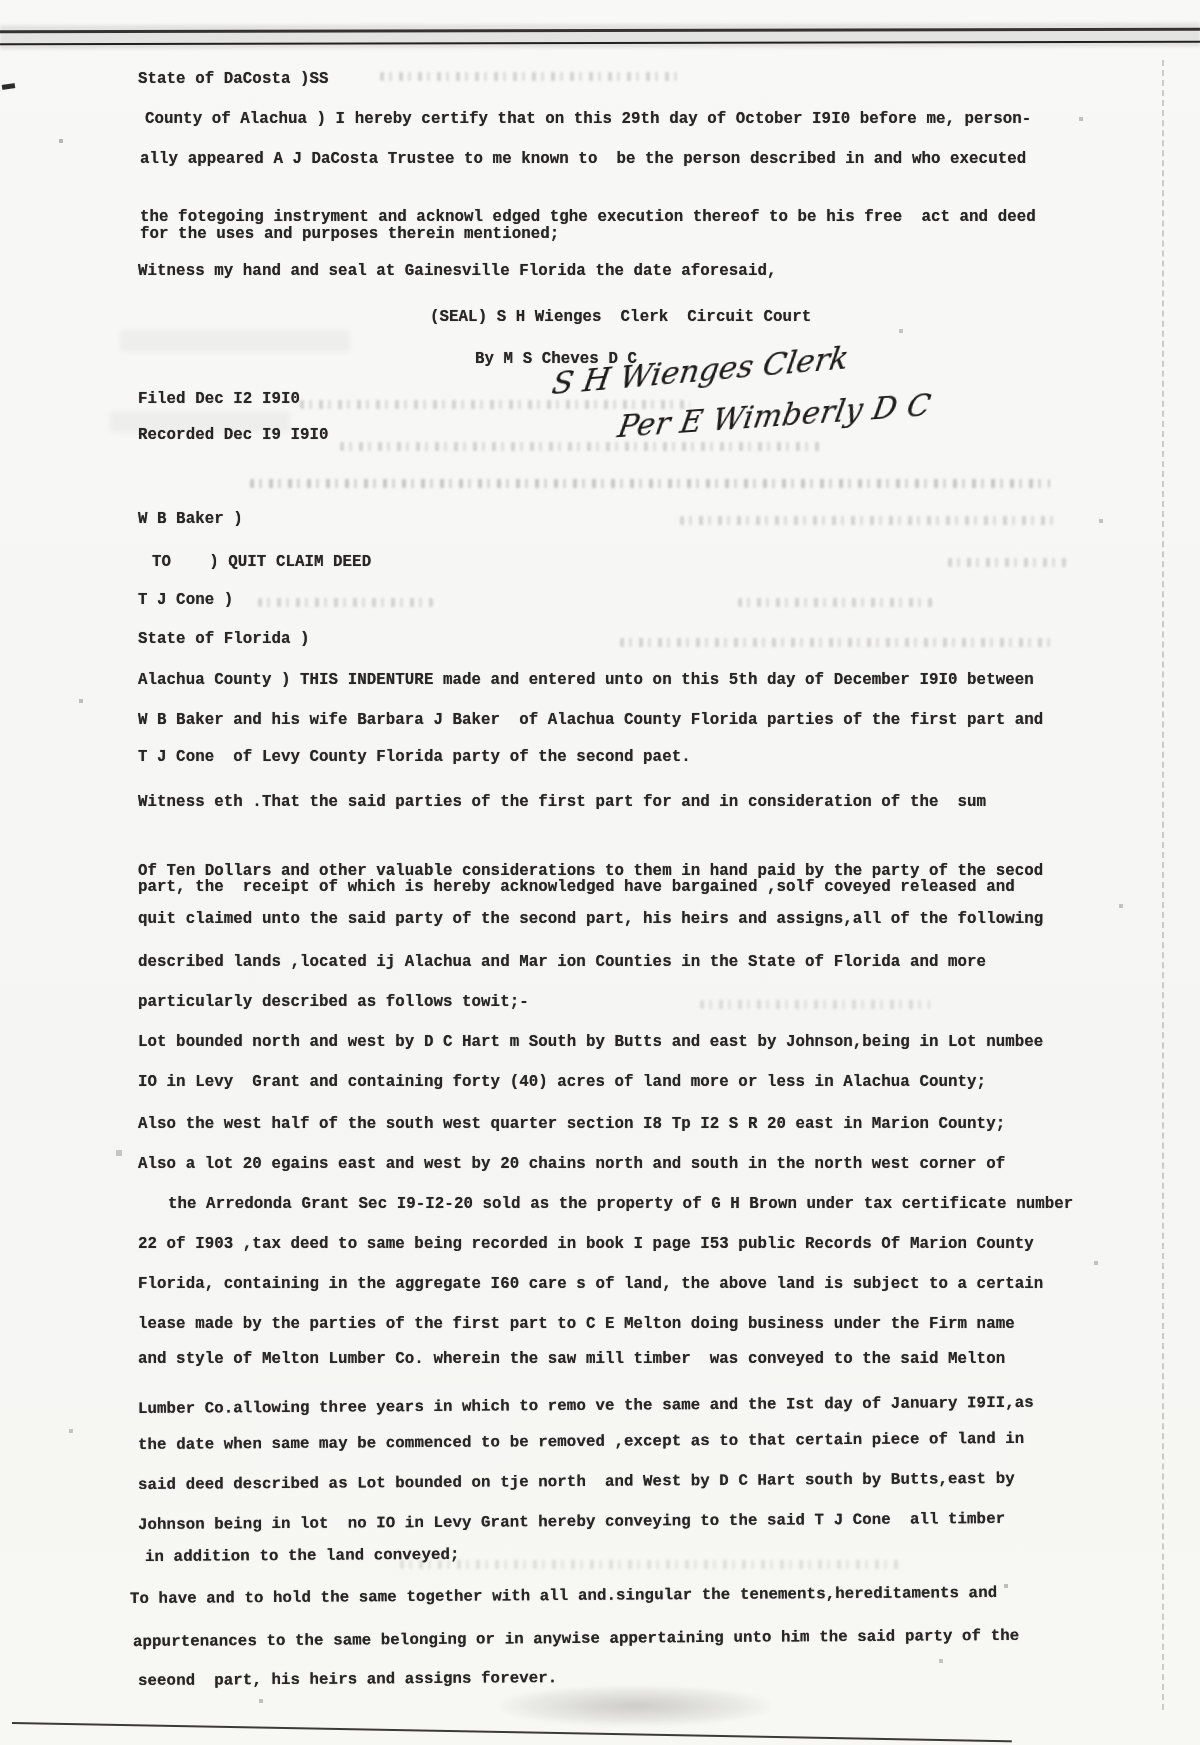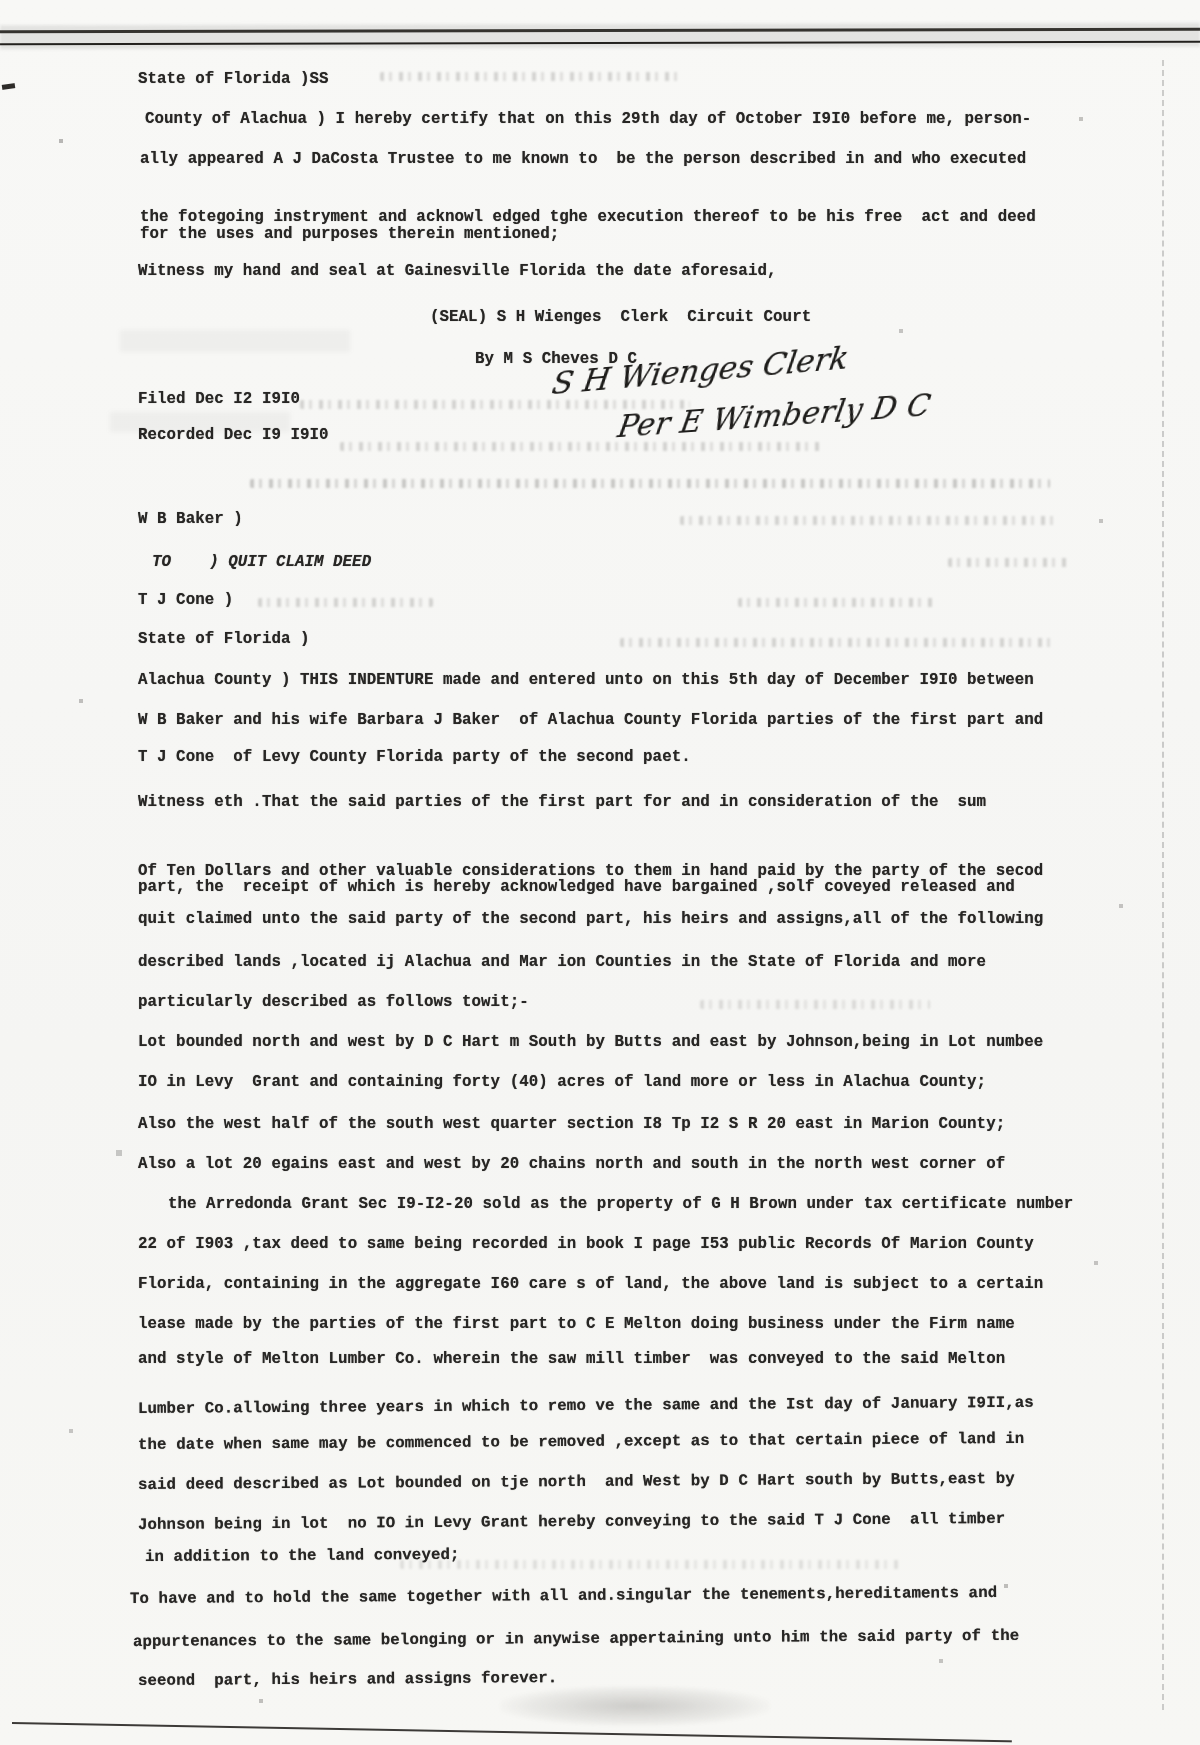--- a/index.html
+++ b/index.html
@@ -105,32 +105,32 @@
     <div class="rule2"></div>
   </div>
 
   <div class="vline"></div>
   <div class="corner-mark"></div>
 
   <div class="wash w1"></div>
   <div class="wash w2"></div>
 
   <div id="lines" class="lines">
-      <div class="tline" style="left: 138px; top: 70px;">State of Florida )SS</div>
+      <div class="tline" style="left: 138px; top: 70px;">State of DaCosta )SS</div>
       <div class="tline" style="left: 145px; top: 110px;">County of Alachua ) I hereby certify that on this 29th day of October I9I0 before me, person-</div>
       <div class="tline" style="left: 140px; top: 150px;">ally appeared A J DaCosta Trustee to me known to  be the person described in and who executed</div>
       <div class="tline" style="left: 140px; top: 188px; margin-top: 20px;">the fotegoing instryment and acknowl edged tghe execution thereof to be his free  act and deed</div>
       <div class="tline" style="left: 140px; top: 225px;">for the uses and purposes therein mentioned;</div>
       <div class="tline" style="left: 138px; top: 262px;">Witness my hand and seal at Gainesville Florida the date aforesaid,</div>
       <div class="tline" style="left: 430px; top: 308px;">(SEAL) S H Wienges  Clerk  Circuit Court</div>
       <div class="tline" style="left: 475px; top: 350px;">By M S Cheves D C</div>
       <div class="tline" style="left: 138px; top: 390px;">Filed Dec I2 I9I0</div>
       <div class="tline" style="left: 138px; top: 426px;">Recorded Dec I9 I9I0</div>
       <div class="tline" style="left: 138px; top: 510px;">W B Baker )</div>
-      <div class="tline" style="left: 152px; top: 553px; font-style: italic;">TO    ) QUIT CLAIM DEED</div>
+      <div class="tline" style="left: 152px; top: 553px;">TO    ) QUIT CLAIM DEED</div>
       <div class="tline" style="left: 138px; top: 591px;">T J Cone )</div>
       <div class="tline" style="left: 138px; top: 630px;">State of Florida )</div>
       <div class="tline" style="left: 138px; top: 671px;">Alachua County ) THIS INDENTURE made and entered unto on this 5th day of December I9I0 between</div>
       <div class="tline" style="left: 138px; top: 711px;">W B Baker and his wife Barbara J Baker  of Alachua County Florida parties of the first part and</div>
       <div class="tline" style="left: 138px; top: 748px;">T J Cone  of Levy County Florida party of the second paet.</div>
       <div class="tline" style="left: 138px; top: 793px;">Witness eth .That the said parties of the first part for and in consideration of the  sum</div>
       <div class="tline" style="left: 138px; top: 862px;">Of Ten Dollars and other valuable considerations to them in hand paid by the party of the secod</div>
       <div class="tline" style="left: 138px; top: 878px;">part, the  receipt of which is hereby acknowledged have bargained ,solf coveyed released and</div>
       <div class="tline" style="left: 138px; top: 910px;">quit claimed unto the said party of the second part, his heirs and assigns,all of the following</div>
       <div class="tline" style="left: 138px; top: 953px;">described lands ,located ij Alachua and Mar ion Counties in the State of Florida and more</div>

